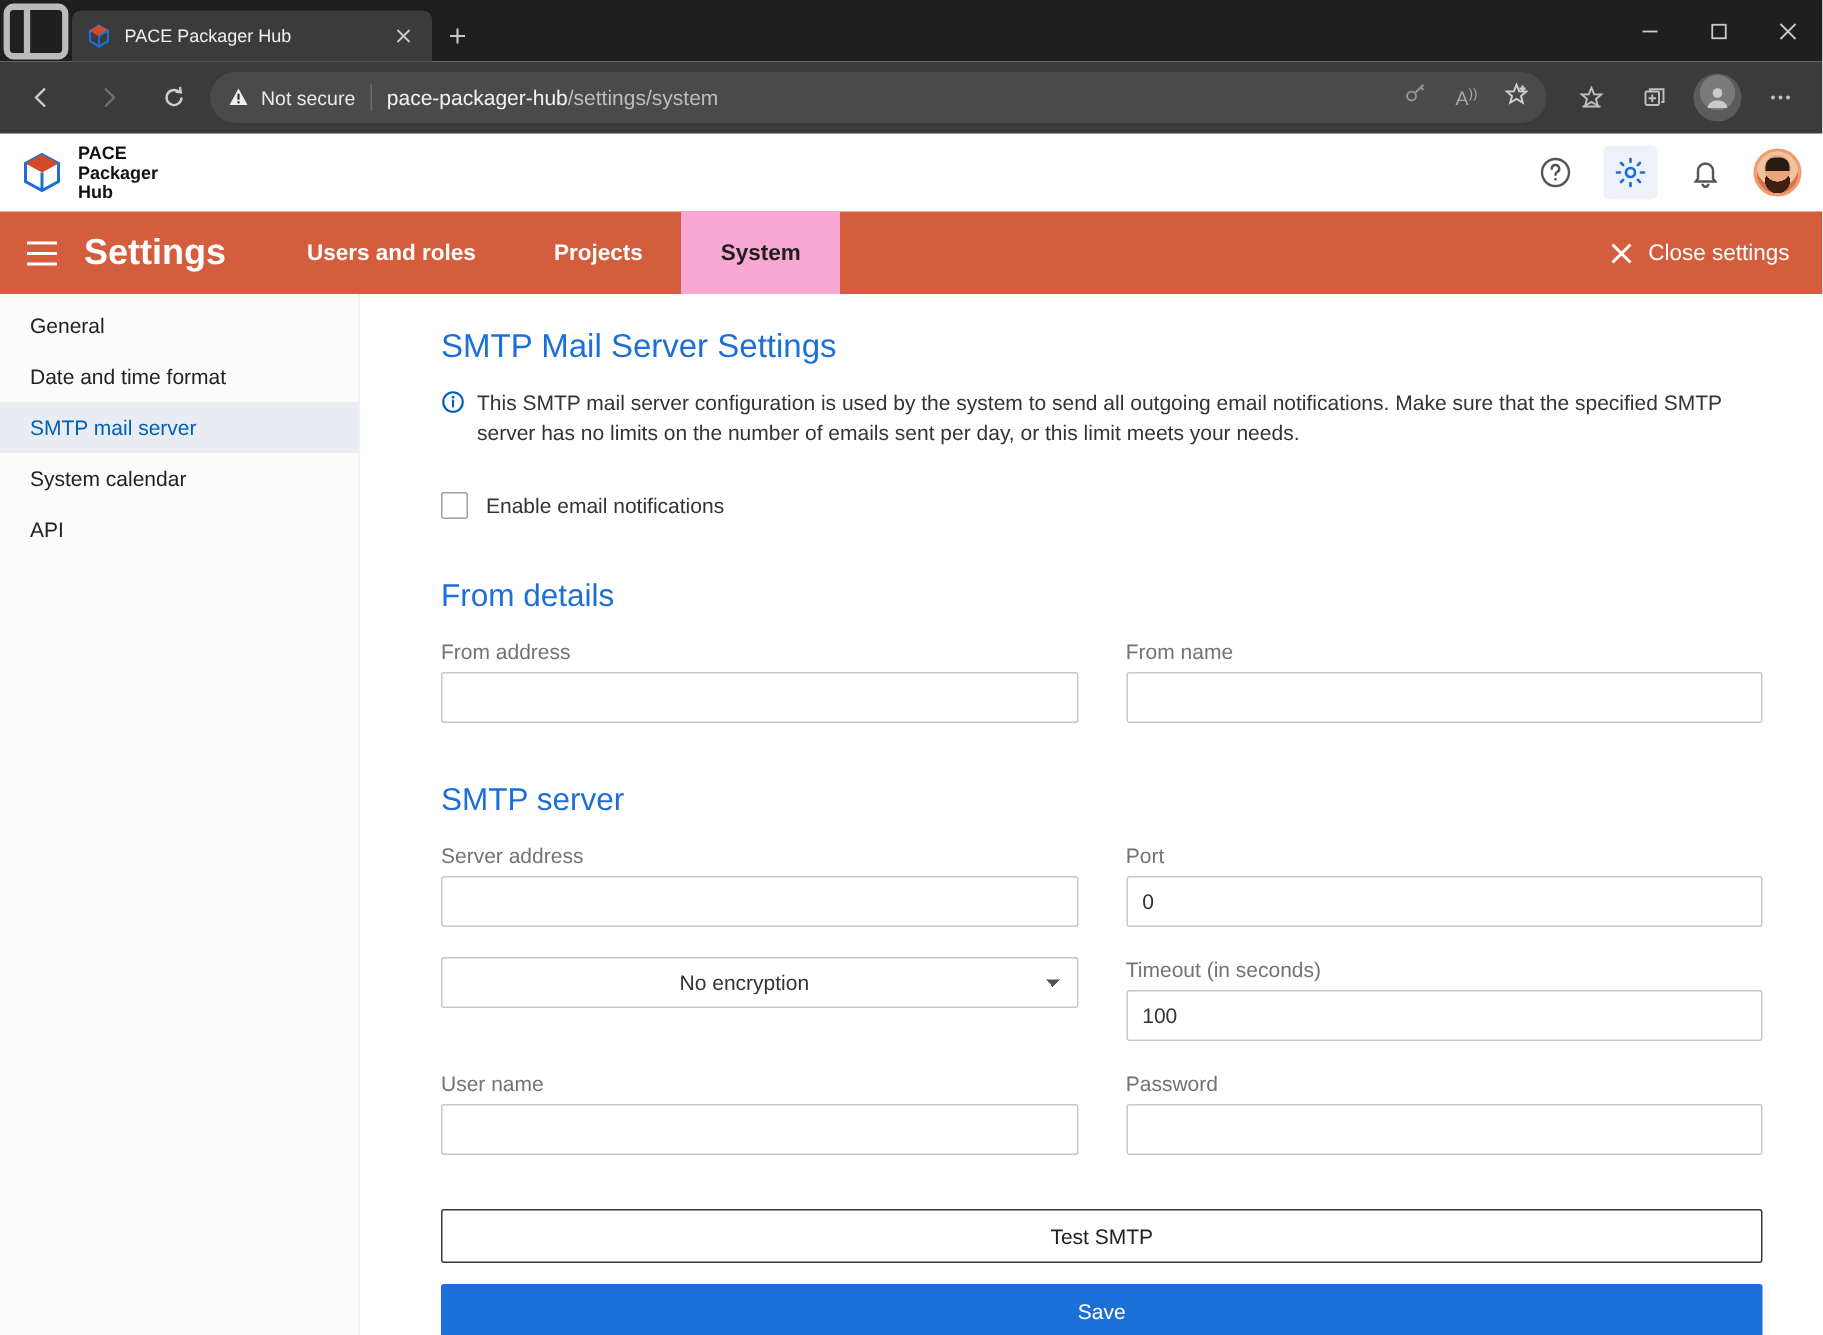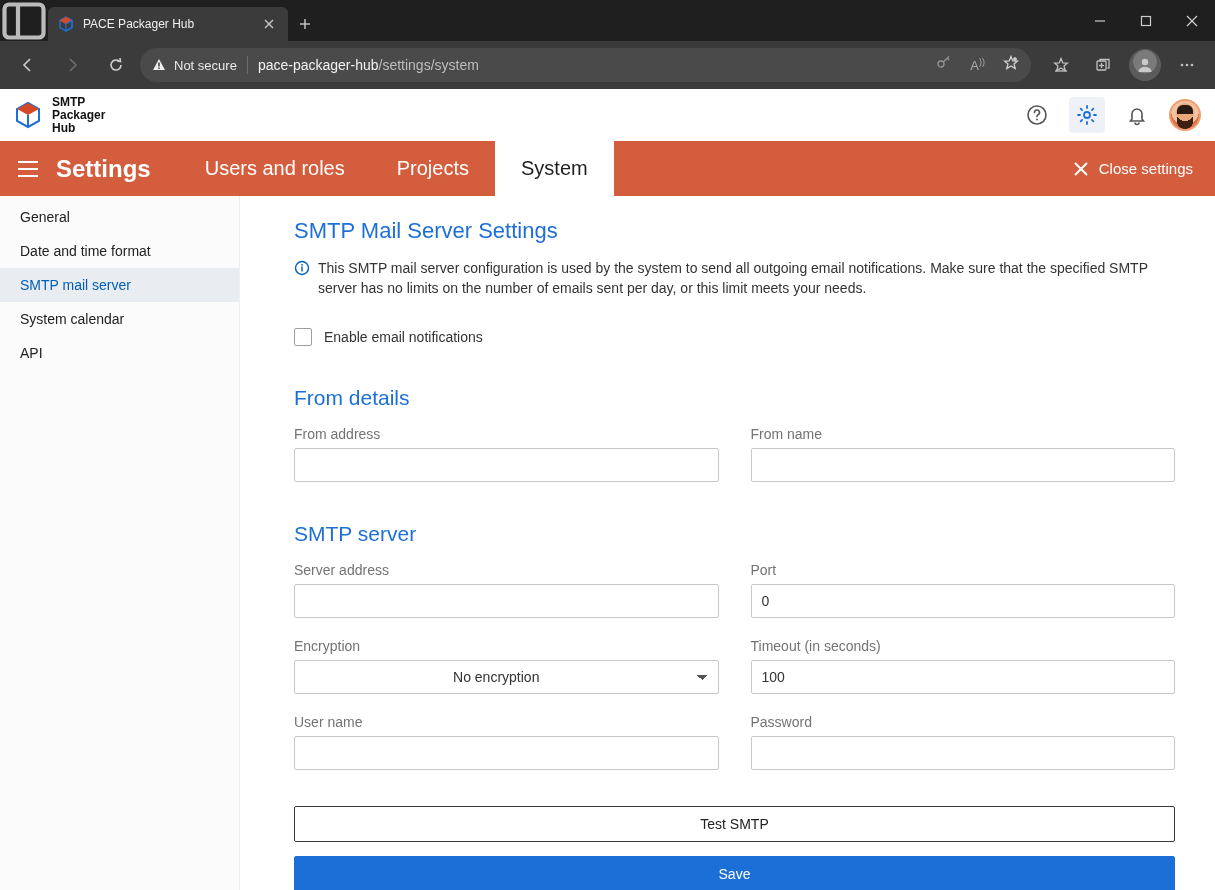--- a/index.html
+++ b/index.html
@@ -70,22 +70,22 @@
     radial-gradient(circle at 50% 70%, #3e1f12 0 34%, transparent 35%);
   }
   .user-avatar::after{content:"";position:absolute;left:6px;top:4px;right:6px;height:9px;background:#2a1b12;border-radius:6px 6px 0 0;}
 
   
   .ribbon{height:55px;background:var(--orange);display:flex;align-items:center;color:#fff;}
   .ribbon .ham{width:56px;display:flex;align-items:center;justify-content:center;}
   .ribbon .ham svg{width:22px;height:18px;}
   .ribbon h1{margin:0 28px 0 0;font-size:24px;font-weight:600;}
   .ribbon .rtabs{display:flex;align-self:stretch;align-items:stretch;}
-  .rtab{padding:0 26px;display:flex;align-items:center;font-size:20px;font-weight:400;color:#fff;cursor:pointer;}
-  .rtab.active{background:#ffffff;color:#1f1f1f;}
+  .rtab{padding:0 26px;display:flex;align-items:center;font-size:15px;font-weight:700;color:#fff;cursor:pointer;}
+  .rtab.active{background:#f9a8d4;color:#1f1f1f;}
   .ribbon .rspacer{flex:1;}
   .close-settings{display:flex;align-items:center;gap:10px;padding:0 22px;font-size:15px;cursor:pointer;}
   .close-settings svg{width:16px;height:16px;}
 
   
   .body{position:absolute;top:196px;left:0;right:0;bottom:0;display:flex;min-height:0;gap:24px;}
   .sidebar{width:240px;background:#fbfbfc;border-right:1px solid #eceff3;padding-top:4px;font-size:14px;}
   .sb-item{padding:9px 20px;color:#222;cursor:pointer;}
   .sb-item.active{background:var(--sidebar-active);color:var(--blue-link);font-weight:400;}
   .content{flex:1;overflow:auto;padding:22px 40px 40px 30px;}
@@ -239,21 +239,21 @@
 <div class="app-header">
   <div class="brand">
     <span class="logo">
       <svg viewBox="0 0 28 28">
           <polygon points="14,2 25,8 25,20 14,26 3,20 3,8" fill="none" stroke="#1d6fd8" stroke-width="2"></polygon>
           <polygon points="14,2 25,8 14,14 3,8" fill="#d44a28"></polygon>
           <line x1="14" y1="14" x2="14" y2="26" stroke="#1d6fd8" stroke-width="2"></line>
         </svg>
     </span>
     <span class="name">
-      <span>SMTP</span><br>
+      <span>PACE</span><br>
       <span>Packager</span><br>
       <span>Hub</span>
     </span>
   </div>
   <div class="spacer"></div>
   <div class="hicon">
       <svg viewBox="0 0 22 22" fill="none" stroke="#555" stroke-width="1.6">
         <circle cx="11" cy="11" r="9"></circle>
         <path d="M8.5 8.5a2.5 2.5 0 1 1 3.5 2.3c-.9.4-1 1-1 1.7" stroke-linecap="round"></path>
         <circle cx="11" cy="15.5" r="0.9" fill="#555" stroke="none"></circle>
@@ -339,21 +339,20 @@
     <div class="grid2">
       <div class="field">
         <label>Server address</label>
         <input class="input" type="text" value="" style="">
       </div>
       <div class="field">
         <label>Port</label>
         <input class="input" type="text" value="0" style="">
       </div>
       <div class="field">
-        <label>Encryption</label>
         <select class="input">
           <option>No encryption</option>
         </select>
       </div>
       <div class="field">
         <label>Timeout (in seconds)</label>
         <input class="input" type="text" value="100" style="">
       </div>
       <div class="field">
         <label>User name</label>

